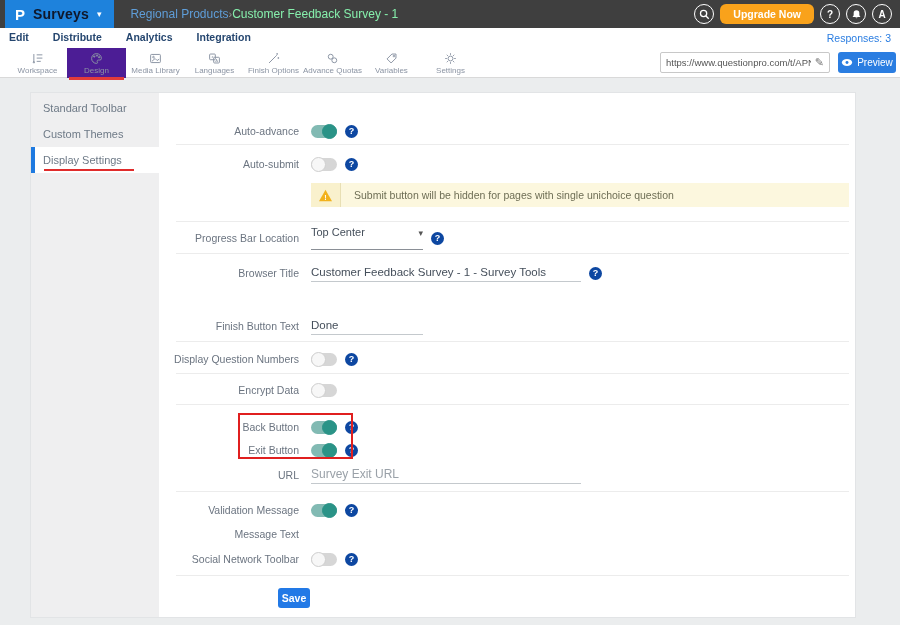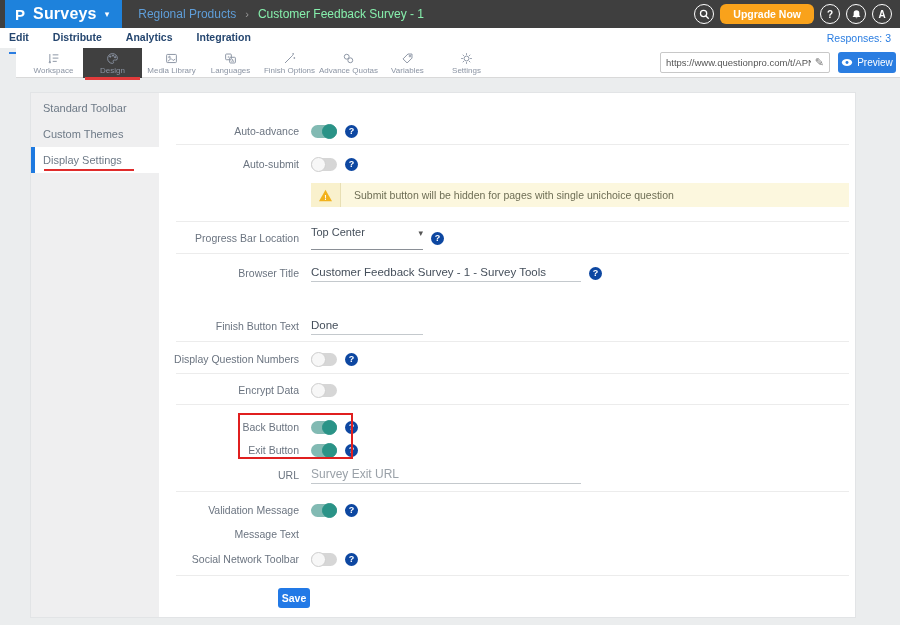--- a/index.html
+++ b/index.html
@@ -8,40 +8,40 @@
     font-family: "Liberation Sans", sans-serif;
     background:#ebedee;
     position:relative;
     overflow:hidden;
     -webkit-font-smoothing:antialiased;
   }
   
   .topbar { position:absolute; top:0; left:0; right:0; height:28px; background:#3f3f3f; display:flex; align-items:center; }
   .logo-block { height:28px; margin-left:5px; background:#1e82dc; display:flex; align-items:center; padding:0 13px 0 10px; gap:8px; cursor:pointer; }
   .logo { color:#fff; font-weight:bold; font-size:15px; line-height:1; }
-  .product { color:#ffffff; font-size:16px; font-weight:bold; letter-spacing:.2px; }
+  .product { color:#0f172a; font-size:14px; font-weight:bold; letter-spacing:.2px; }
   .caret { color:#fff; font-size:9px; }
-  .crumbs { display:flex; align-items:center; margin-left:16px; gap:9px; }
+  .crumbs { display:flex; align-items:center; margin-left:16px; }
   .crumb-folder { color:#5f9ed9; font-size:12px; cursor:pointer; }
   .crumb-sep { color:#9a9a9a; font-size:11px; }
   .crumb-title { color:#86efac; font-size:12px; }
   .top-right { margin-left:auto; display:flex; align-items:center; gap:6px; margin-right:8px; }
   .circle-btn { width:20px; height:20px; border:1.5px solid #fff; border-radius:50%; display:flex; align-items:center; justify-content:center; color:#fff; font-size:10px; font-weight:bold; cursor:pointer; }
   .upgrade { background:#f9a21b; color:#fff; font-size:10.5px; font-weight:bold; border-radius:6px; padding:4px 13px; cursor:pointer; }
   
   .subnav { position:absolute; top:28px; left:0; right:0; height:20px; background:#fff; display:flex; align-items:center; padding:0 9px; }
   .subnav-item { font-size:10.5px; font-weight:bold; color:#25466f; margin-right:24px; height:32px; display:flex; align-items:center; cursor:pointer; border-bottom:2px solid transparent; }
   .subnav-item.active { border-bottom:2px solid #2a7de1; }
   .responses { margin-left:auto; color:#2a7de1; font-size:10.5px; cursor:pointer; }
   
-  .toolbar { position:absolute; top:48px; left:16px; right:0; height:30px; background:#fff; border-bottom:1px solid #d9d9d9; display:flex; padding-left:8px; }
+  .toolbar { position:absolute; top:48px; left:0; right:0; height:30px; background:#fff; border-bottom:1px solid #d9d9d9; display:flex; padding-left:8px; }
   .tool-tab { width:59px; height:30px; display:flex; flex-direction:column; align-items:center; justify-content:center; gap:1px; cursor:pointer; position:relative; }
   .tool-tab svg { width:13px; height:13px; stroke:#8b94a3; fill:none; stroke-width:1.2; }
   .tool-tab .tab-lbl { font-size:8px; color:#8b94a3; white-space:nowrap; }
-  .tool-tab.active { background:#404040; }
+  .tool-tab.active { background:#4c1d95; }
   .tab-red-underline { position:absolute; bottom:-2px; left:2px; right:2px; height:3px; background:#e23b3b; }
   .urlbox { position:absolute; left:660px; top:52px; width:170px; height:21px; border:1px solid #c8c8c8; border-radius:2px; background:#fff; display:flex; align-items:center; padding:0 5px; gap:4px; }
   .urlbox input { flex:1; min-width:0; border:none; outline:none; font-family:inherit; font-size:9.5px; color:#555; background:transparent; }
   .pencil { color:#777; font-size:11px; cursor:pointer; }
   .preview-btn { position:absolute; left:838px; top:52px; width:58px; height:21px; background:#2a7de1; border:none; border-radius:3px; color:#fff; font-size:10px; font-family:inherit; display:flex; align-items:center; justify-content:center; gap:4px; cursor:pointer; }
   
   .panel { position:absolute; left:30px; top:92px; width:826px; height:526px; background:#fff; border:1px solid #e2e4e6; }
   .side { position:absolute; left:0; top:0; bottom:0; width:128px; background:#efeff0; }
   .side-item { height:26px; display:flex; align-items:center; padding-left:12px; font-size:11px; color:#6e7a87; cursor:pointer; position:relative; }
   .side-item:first-child { margin-top:2px; }

